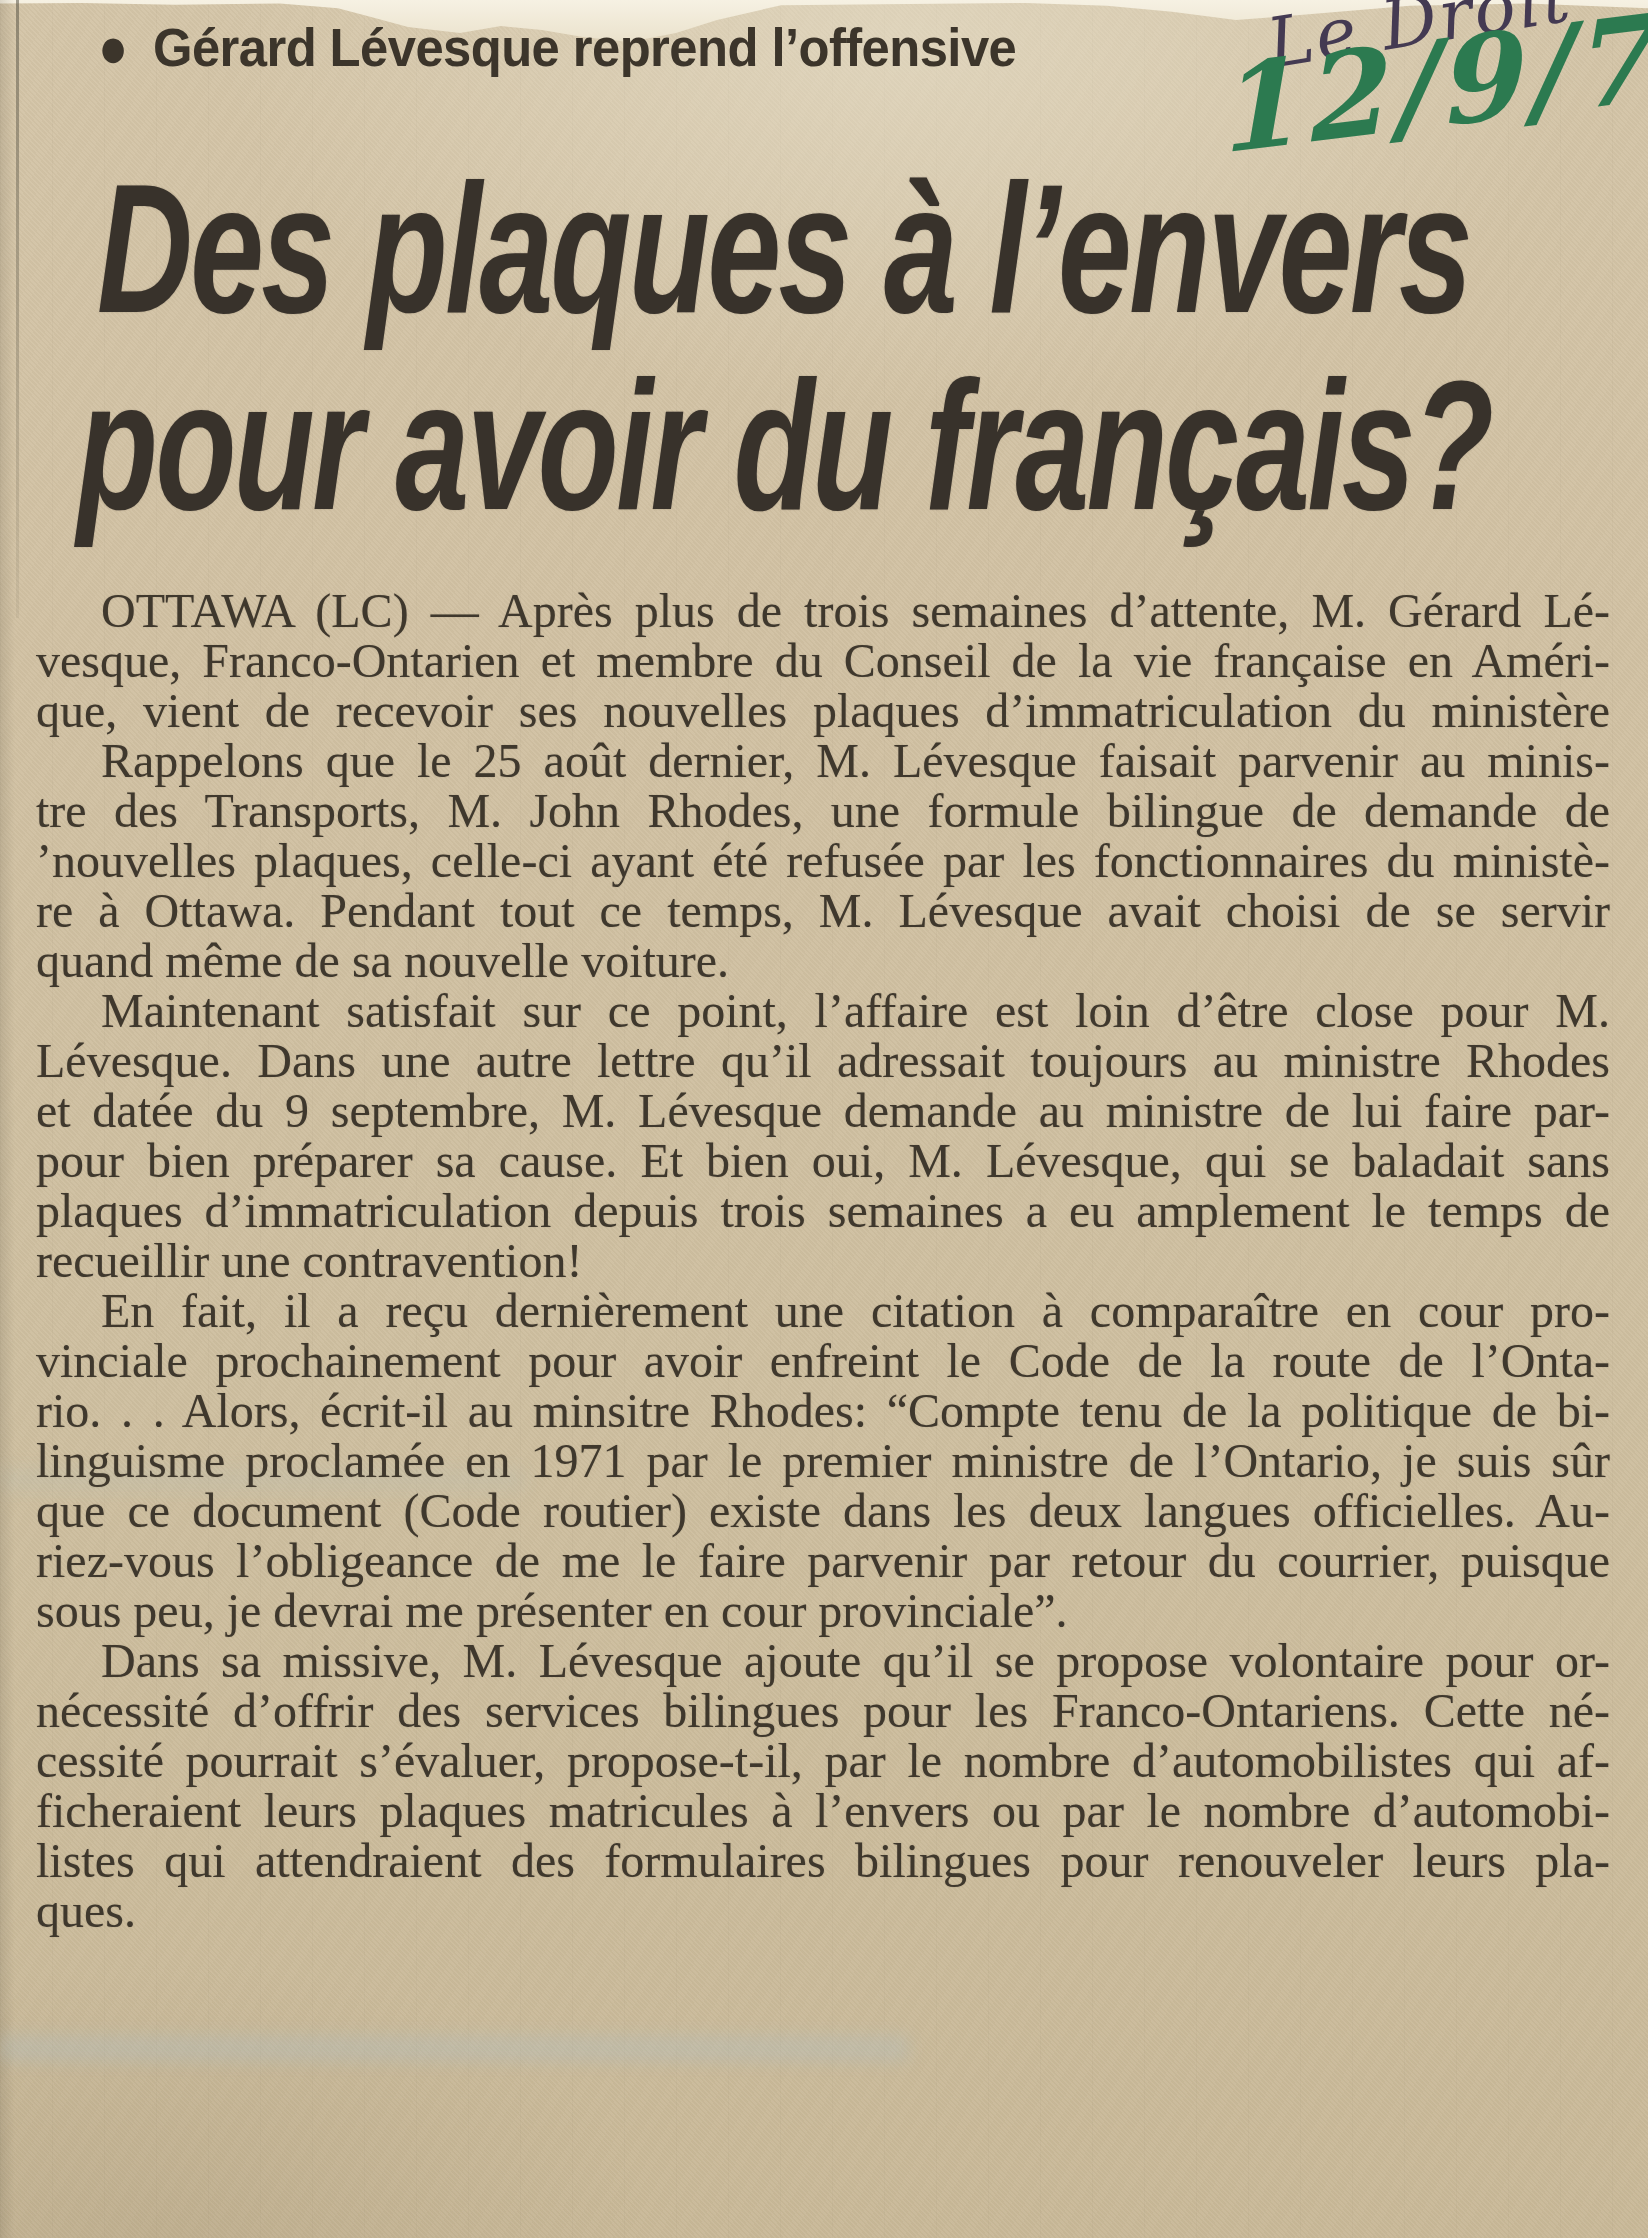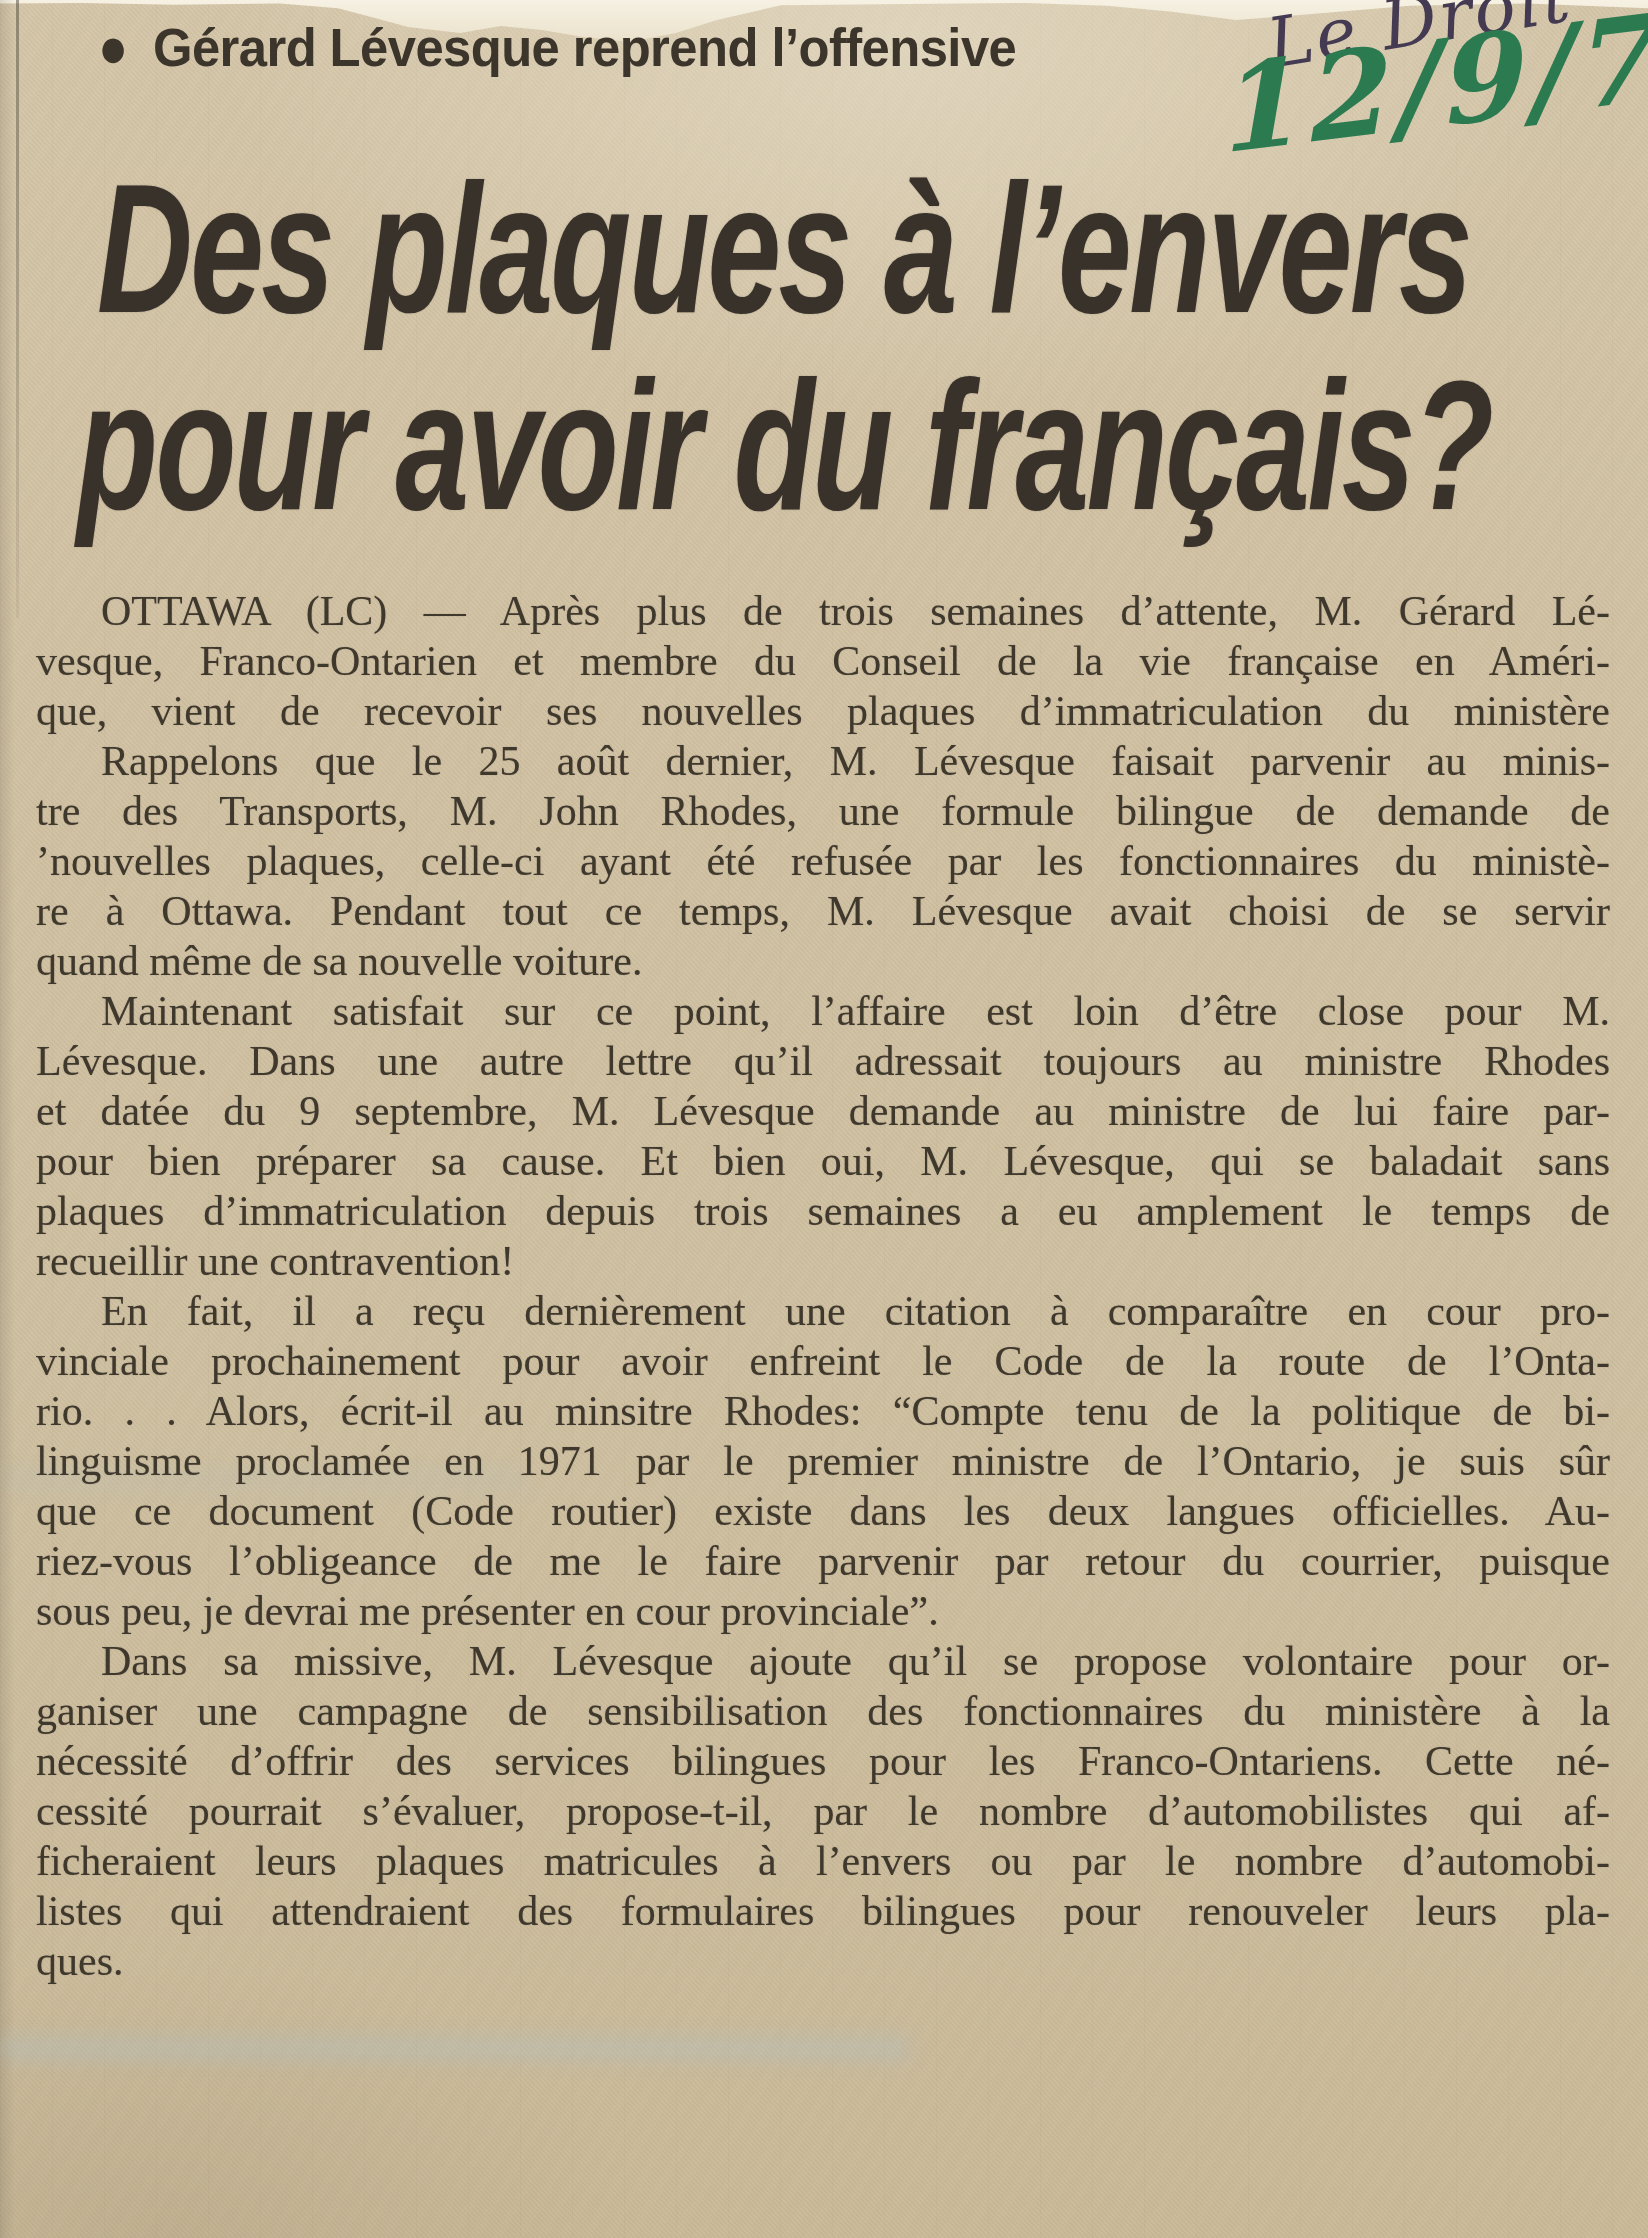--- a/index.html
+++ b/index.html
@@ -84,21 +84,21 @@
   .hand-date {
     position: absolute; left: 1224px; top: 40px;
     font-size: 119px; color: #2c7a50;
     transform: rotate(-7deg) skewX(-6deg); transform-origin: left center;
     letter-spacing: 4.7px; font-weight: bold;
   }
 
   .article-body {
     position: absolute; left: 36px; right: 38px; top: 586px;
     color: #3f382d;
-    font-size: 42px; line-height: 50px;
+    font-size: 48px; line-height: 50px;
     text-shadow: 0 0 1.2px rgba(62,54,43,0.30);
   }
   .paragraph { margin: 0; }
   .line { text-align: justify; text-align-last: justify; white-space: normal; }
   .line.last { text-align-last: left; }
   .line.first { padding-left: 65px; }
 </style>
 </head>
 <body>
 
@@ -148,21 +148,20 @@
         <div class="line first">En fait, il a reçu dernièrement une citation à comparaître en cour pro-</div>
         <div class="line">vinciale prochainement pour avoir enfreint le Code de la route de l’Onta-</div>
         <div class="line">rio. . . Alors, écrit-il au minsitre Rhodes: “Compte tenu de la politique de bi-</div>
         <div class="line">linguisme proclamée en 1971 par le premier ministre de l’Ontario, je suis sûr</div>
         <div class="line">que ce document (Code routier) existe dans les deux langues officielles. Au-</div>
         <div class="line">riez-vous l’obligeance de me le faire parvenir par retour du courrier, puisque</div>
         <div class="line last">sous peu, je devrai me présenter en cour provinciale”.</div>
       </div>
       <div class="paragraph">
         <div class="line first">Dans sa missive, M. Lévesque ajoute qu’il se propose volontaire pour or-</div>
-        <div class="line">ganiser une campagne de sensibilisation des fonctionnaires du ministère à la</div>
         <div class="line">nécessité d’offrir des services bilingues pour les Franco-Ontariens. Cette né-</div>
         <div class="line">cessité pourrait s’évaluer, propose-t-il, par le nombre d’automobilistes qui af-</div>
         <div class="line">ficheraient leurs plaques matricules à l’envers ou par le nombre d’automobi-</div>
         <div class="line">listes qui attendraient des formulaires bilingues pour renouveler leurs pla-</div>
         <div class="line last">ques.</div>
       </div>
     </div>
 
 </div>
 

